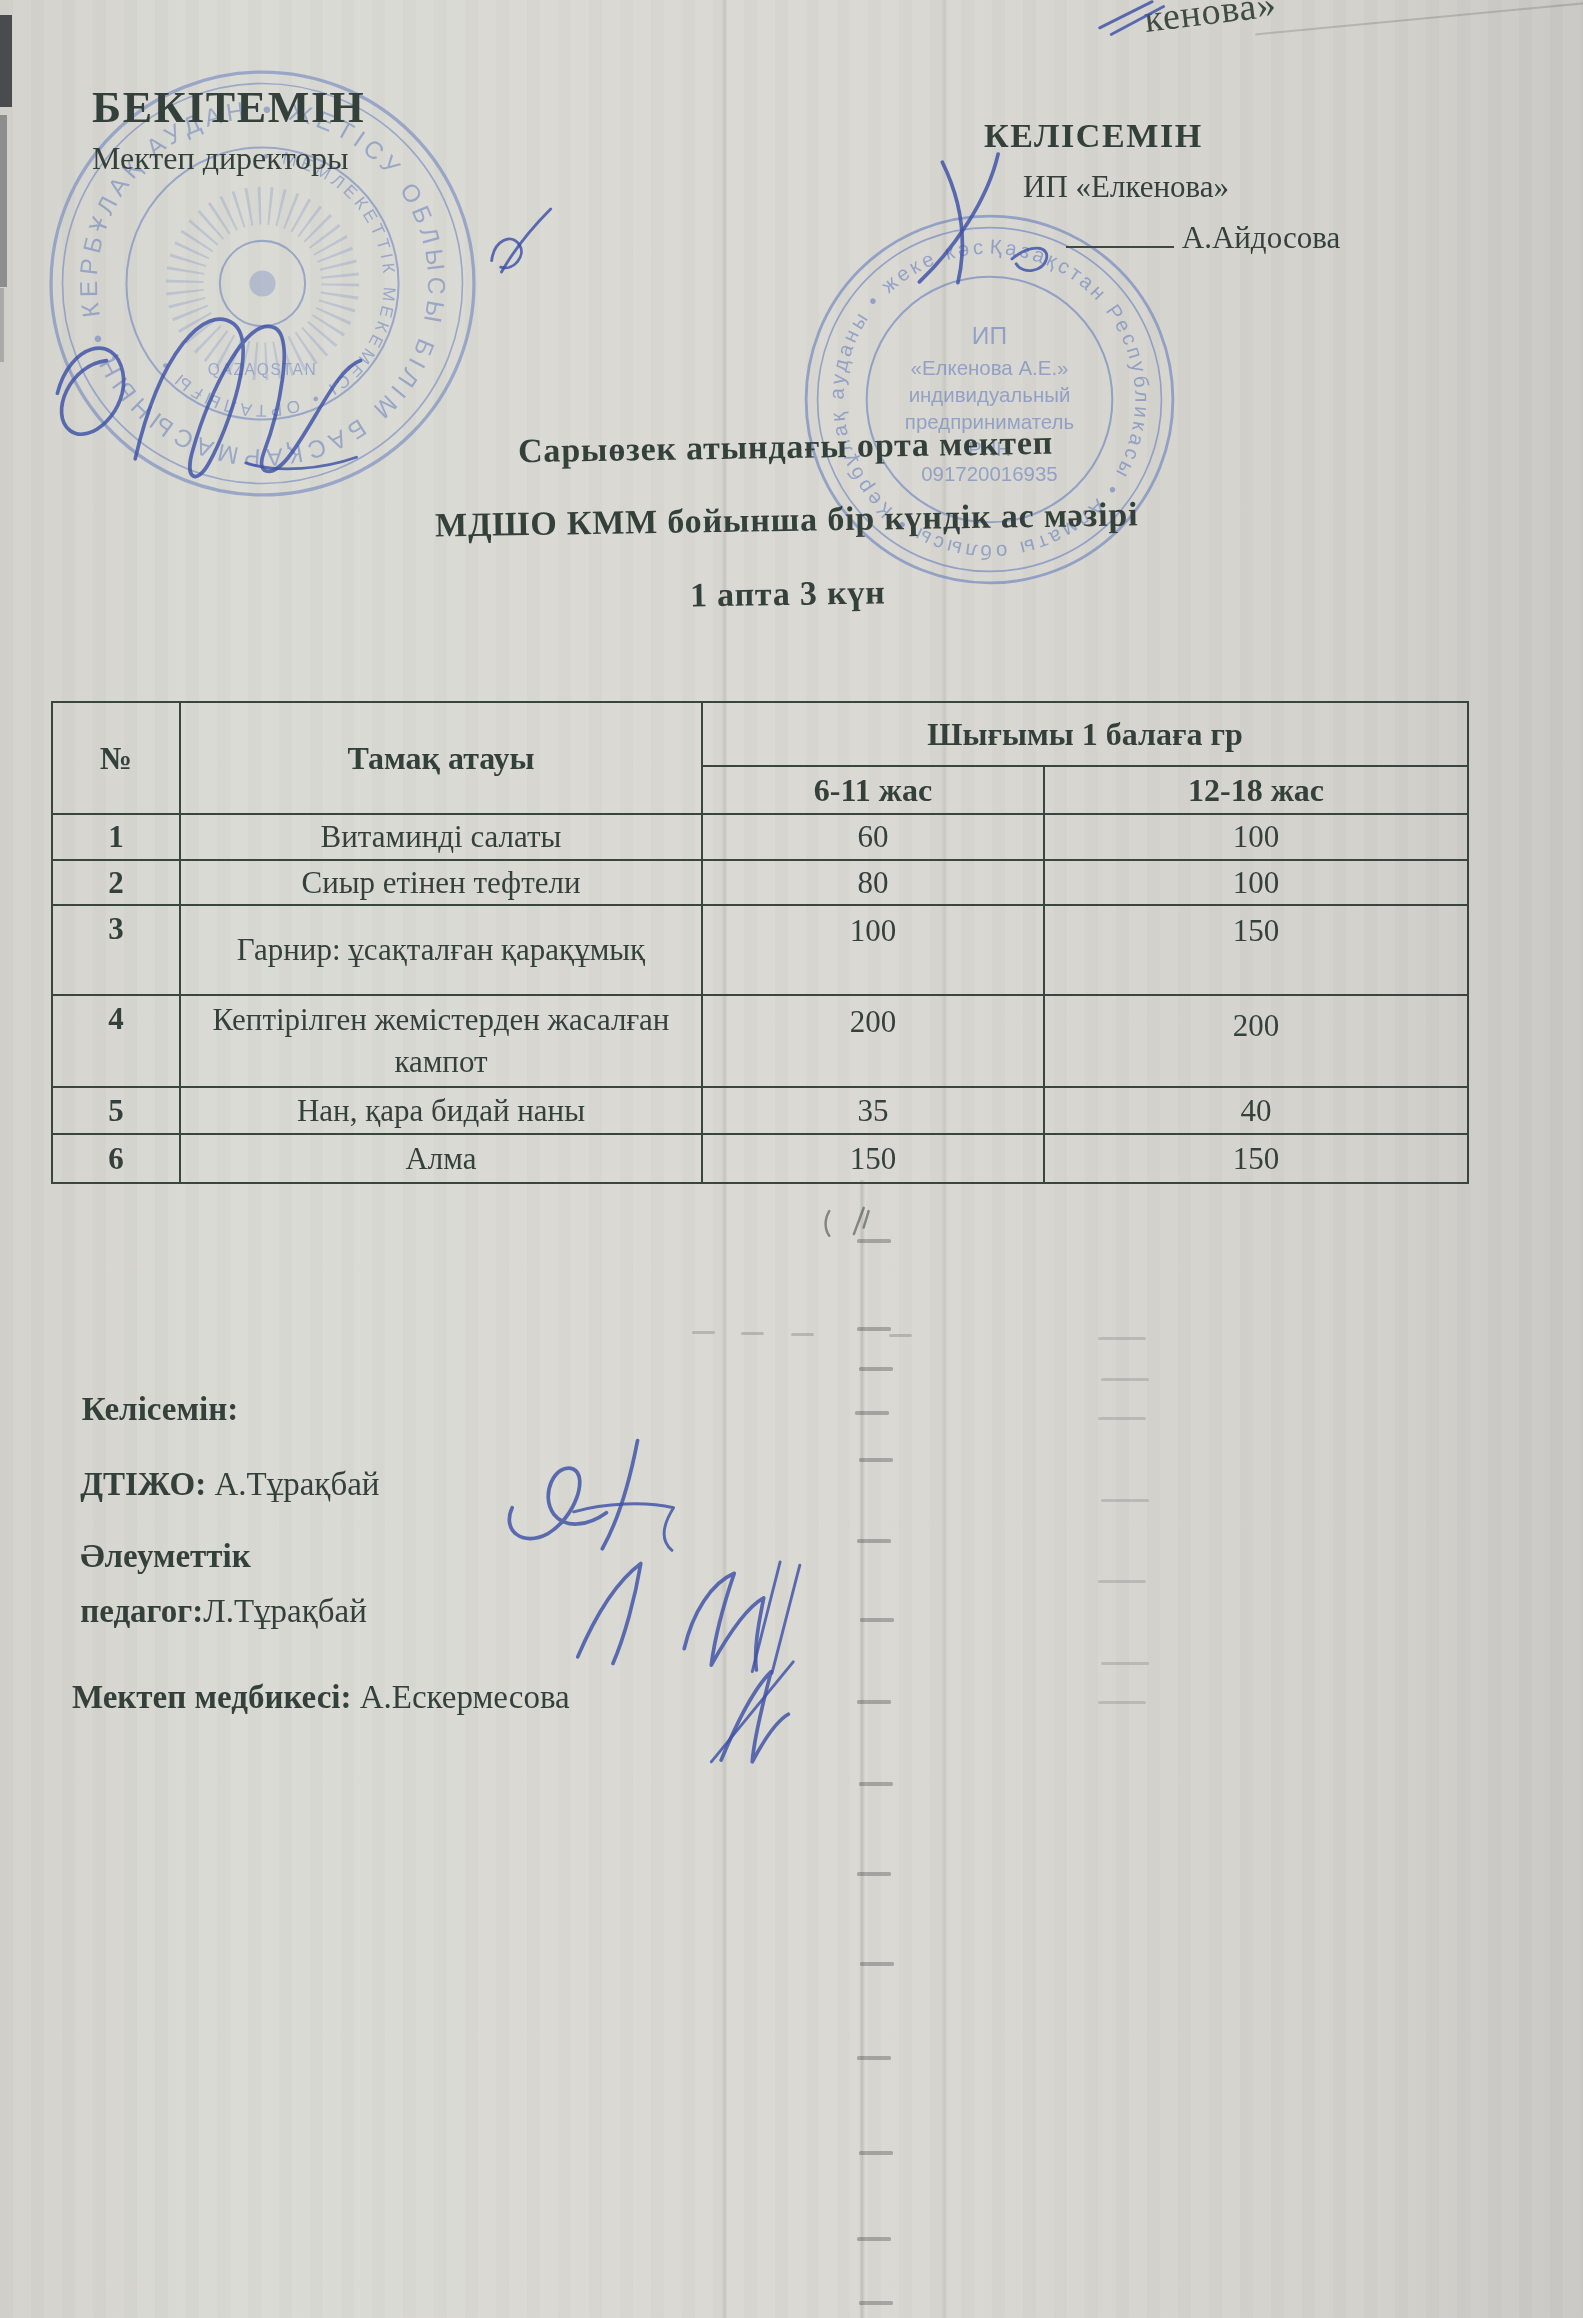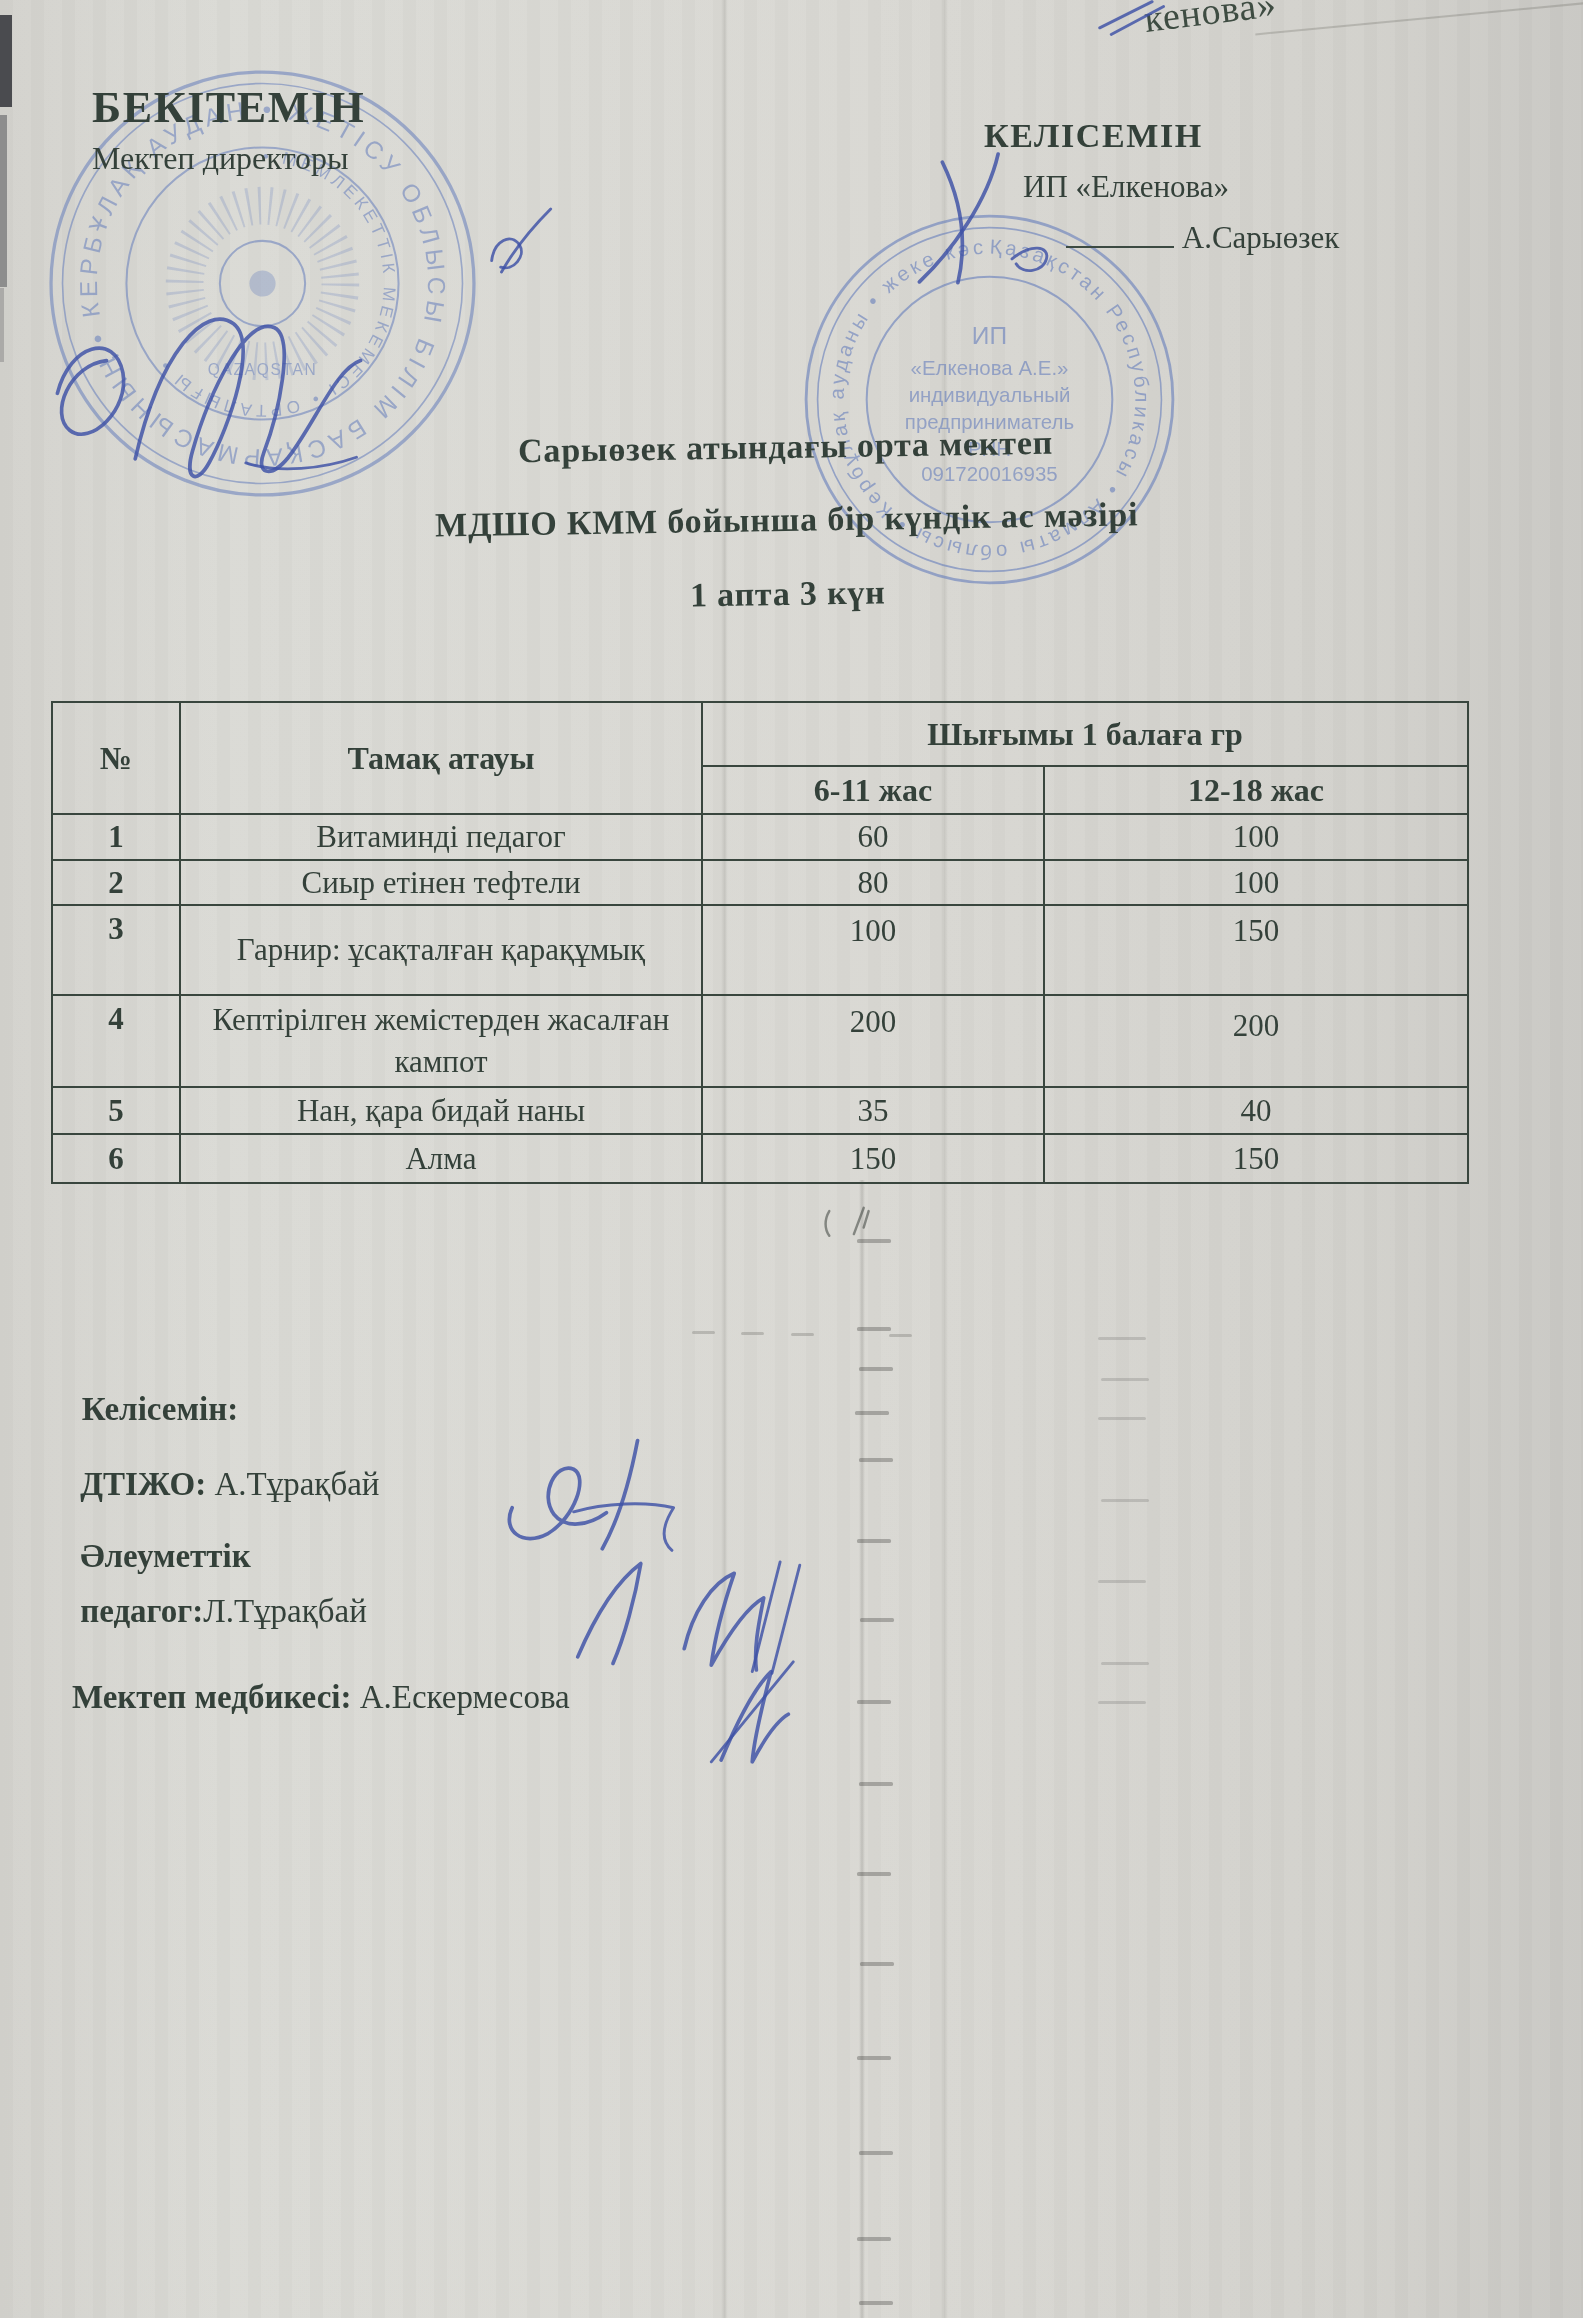--- a/index.html
+++ b/index.html
@@ -110,21 +110,21 @@
   </svg>
 
   <div class="blk approve">
     <div class="ln t b">БЕКІТЕМІН</div>
     <div class="ln">Мектеп директоры</div>
   </div>
 
   <div class="blk agree">
     <div class="ln t b">КЕЛІСЕМІН</div>
     <div class="ln org">ИП «Елкенова»</div>
-    <div class="ln sig-line"><span class="blank" style="width:108px"></span>&nbsp;<span>А.Сарыөзек</span></div>
+    <div class="ln sig-line"><span class="blank" style="width:108px"></span>&nbsp;<span>А.Айдосова</span></div>
   </div>
 
   <div class="titles">
     <div class="tl" style="top:428px">Сарыөзек атындағы орта мектеп</div>
     <div class="tl" style="top:501px">МДШО КММ бойынша бір күндік ас мәзірі</div>
     <div class="tl" style="top:575px">1 апта 3 күн</div>
   </div>
 
   <table class="menu">
     <colgroup>
@@ -138,21 +138,21 @@
       <th rowspan="2">№</th>
       <th rowspan="2">Тамақ атауы</th>
       <th colspan="2">Шығымы 1 балаға  гр</th>
     </tr>
     <tr style="height:48px">
       <th>6-11 жас</th>
       <th>12-18 жас</th>
     </tr>
     <tr style="height:46px">
       <td class="no">1</td>
-      <td class="dish">Витаминді педагог</td>
+      <td class="dish">Витаминді салаты</td>
       <td>60</td>
       <td>100</td>
     </tr>
     <tr style="height:45px">
       <td class="no">2</td>
       <td class="dish">Сиыр етінен тефтели</td>
       <td>80</td>
       <td>100</td>
     </tr>
     <tr style="height:90px">

